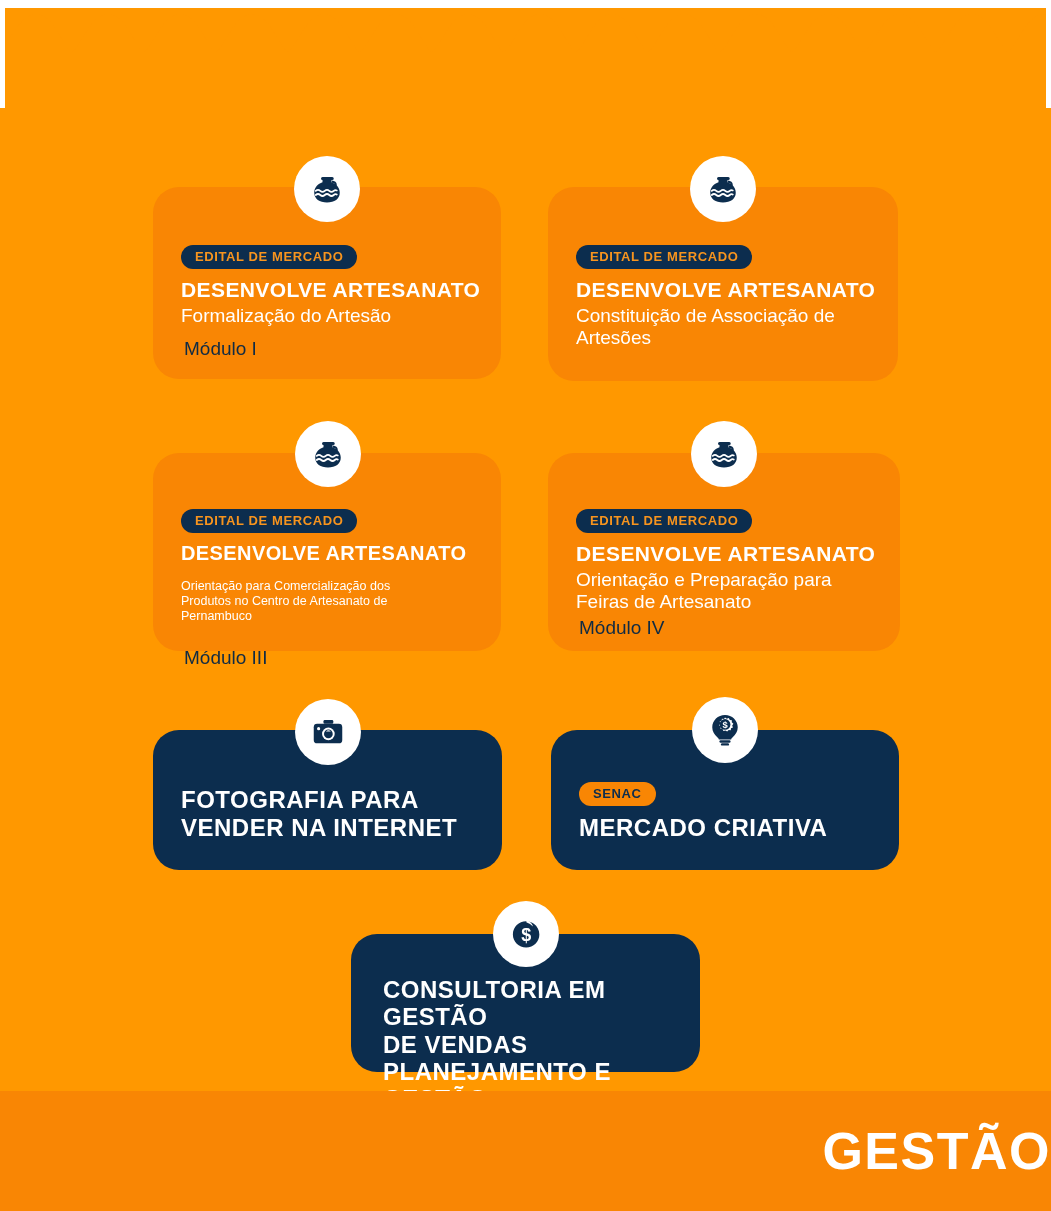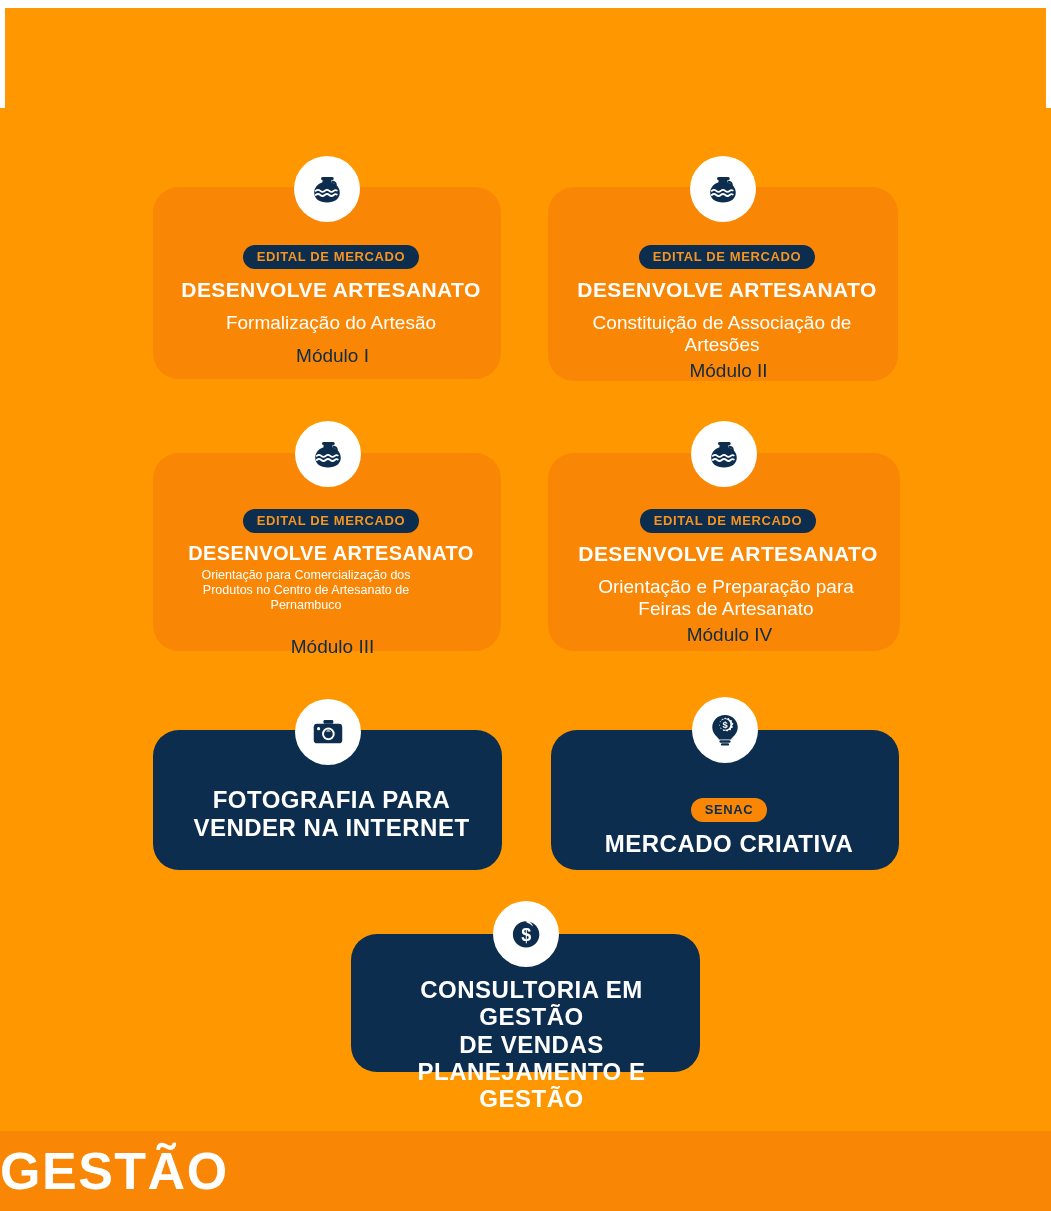--- a/index.html
+++ b/index.html
@@ -98,38 +98,37 @@
     white-space: nowrap;
   }
   .tag.navy-pill { background: #0C2D4E; color: #F7941E; }
   .tag.orange-pill { background: #F98604; color: #0C2D4E; }
 
   .card-body {
     position: absolute;
     left: 28px;
     right: 20px;
     top: 0;
-    text-align: center;
   }
 
   .title {
     font-size: 21px;
     font-weight: bold;
     color: #ffffff;
     letter-spacing: 0.4px;
     line-height: 1.12;
     margin-top: 9px;
   }
   .title.small { font-size: 20px; }
 
   .subtitle {
     font-size: 19px;
     color: #ffffff;
     line-height: 1.18;
-    margin-top: 10px;
+    margin-top: 3px;
     font-weight: normal;
   }
   .subtitle.tiny { font-size: 12.5px; line-height: 1.18; }
 
   .module {
     font-size: 19px;
     color: #102B44;
     margin-top: 11px;
     margin-left: 3px;
     font-weight: normal;
@@ -143,25 +142,25 @@
     line-height: 1.15;
   }
   .navy-title.tight { line-height: 1.14; }
 
   
   .footer {
     position: absolute;
     left: 0;
     bottom: 0;
     width: 1051px;
-    height: 80px;
+    height: 120px;
     background: #F98604;
     display: flex;
     align-items: center;
-    justify-content: flex-start;
+    justify-content: flex-end;
   }
   .footer-label {
     font-size: 52px;
     font-weight: bold;
     color: #ffffff;
     letter-spacing: 1.5px;
     line-height: 1;
   }
 </style>
 </head>
@@ -213,39 +212,38 @@
         <path d="M9 26.5 q3 -2.6 6 0 q3 2.6 6 0 q3 -2.6 6 0 q3 2.6 6 0 q2 -1.8 4 -0.6
                  M9 32 q3 -2.6 6 0 q3 2.6 6 0 q3 -2.6 6 0 q3 2.6 6 0 q2 -1.8 4 -0.6" fill="none" stroke="#ffffff" stroke-width="2.4" stroke-linecap="round"></path>
       </svg>
     </div>
 
     <div class="card orange" style="left:548px; top:79px; width:350px; height:194px;">
       <div class="card-body" style="top:58px;">
         <span class="tag navy-pill">EDITAL DE MERCADO</span>
         <div class="title">DESENVOLVE ARTESANATO</div>
         <div class="subtitle" style="max-width:292px;">Constituição de Associação de Artesões</div>
-        <div class="module" style="margin-top:4px;">Módulo II</div>
       </div>
     </div>
     <div class="icon-badge" style="left:690px; top:48px;">
       <svg width="36" height="36" viewBox="0 0 48 48">
         <g fill="#0C2D4E">
           <path d="M18 8 h13 a2 2 0 0 1 0 4 h-1 v3 c6 2 11 7 11 14 c0 8-7 13-17 13 S7 37 7 29 c0-7 5-12 11-14 v-3 h-0 a2 2 0 0 1 0-4 z"></path>
           <path d="M30.5 12.5 c4 0.5 6.5 2.5 6.5 5.5 c0 2-1 3.2-2.6 4 l-1.6-2.6 c0.9-0.4 1.4-0.9 1.4-1.5 c0-1.1-1.4-1.9-3.7-2.2 z"></path>
         </g>
         <path d="M9 26.5 q3 -2.6 6 0 q3 2.6 6 0 q3 -2.6 6 0 q3 2.6 6 0 q2 -1.8 4 -0.6
                  M9 32 q3 -2.6 6 0 q3 2.6 6 0 q3 -2.6 6 0 q3 2.6 6 0 q2 -1.8 4 -0.6" fill="none" stroke="#ffffff" stroke-width="2.4" stroke-linecap="round"></path>
       </svg>
     </div>
 
     <div class="card orange" style="left:153px; top:345px; width:348px; height:198px;">
       <div class="card-body" style="top:56px;">
         <span class="tag navy-pill">EDITAL DE MERCADO</span>
         <div class="title small">DESENVOLVE ARTESANATO</div>
-        <div class="subtitle tiny" style="max-width:250px; margin-top:4px;">Orientação para Comercialização dos Produtos no Centro de Artesanato de Pernambuco</div>
+        <div class="subtitle tiny" style="max-width:250px; margin-top:15px;">Orientação para Comercialização dos Produtos no Centro de Artesanato de Pernambuco</div>
         <div class="module" style="margin-top:23px;">Módulo III</div>
       </div>
     </div>
     <div class="icon-badge" style="left:295px; top:313px;">
       <svg width="36" height="36" viewBox="0 0 48 48">
         <g fill="#0C2D4E">
           <path d="M18 8 h13 a2 2 0 0 1 0 4 h-1 v3 c6 2 11 7 11 14 c0 8-7 13-17 13 S7 37 7 29 c0-7 5-12 11-14 v-3 h-0 a2 2 0 0 1 0-4 z"></path>
           <path d="M30.5 12.5 c4 0.5 6.5 2.5 6.5 5.5 c0 2-1 3.2-2.6 4 l-1.6-2.6 c0.9-0.4 1.4-0.9 1.4-1.5 c0-1.1-1.4-1.9-3.7-2.2 z"></path>
         </g>
         <path d="M9 26.5 q3 -2.6 6 0 q3 2.6 6 0 q3 -2.6 6 0 q3 2.6 6 0 q2 -1.8 4 -0.6
@@ -285,21 +283,21 @@
           <rect x="5" y="13" width="38" height="26" rx="4.5"></rect>
         </g>
         <circle cx="24.5" cy="26.5" r="8.4" fill="#ffffff"></circle>
         <circle cx="24.5" cy="26.5" r="5.8" fill="#0C2D4E"></circle>
         <path d="M21.2 23.2 a4.7 4.7 0 0 1 6.6 0 z" fill="#ffffff"></path>
         <circle cx="11.5" cy="19.5" r="2.1" fill="#ffffff"></circle>
       </svg>
     </div>
 
     <div class="card navy" style="left:551px; top:622px; width:348px; height:140px;">
-      <div class="card-body" style="top:68px;">
+      <div class="card-body" style="top:52px;">
         <span class="tag orange-pill">SENAC</span>
         <div class="navy-title" style="margin-top:8px;">MERCADO CRIATIVA</div>
       </div>
     </div>
     <div class="icon-badge" style="left:692px; top:589px;">
       <svg width="36" height="36" viewBox="0 0 48 48">
         <path d="M24 4 C14.6 4 7 11.4 7 20.4 c0 5.6 2.9 10 6.4 12.8 c1.5 1.2 2.3 2.3 2.4 3.6 h16.4 c0.1-1.3 0.9-2.4 2.4-3.6
                  C38.1 30.4 41 26 41 20.4 C41 11.4 33.4 4 24 4 z" fill="#0C2D4E"></path>
         <rect x="16.6" y="37.6" width="14.8" height="3.3" rx="1.6" fill="#0C2D4E"></rect>
         <rect x="18.6" y="41.6" width="10.8" height="3.2" rx="1.6" fill="#0C2D4E"></rect>

